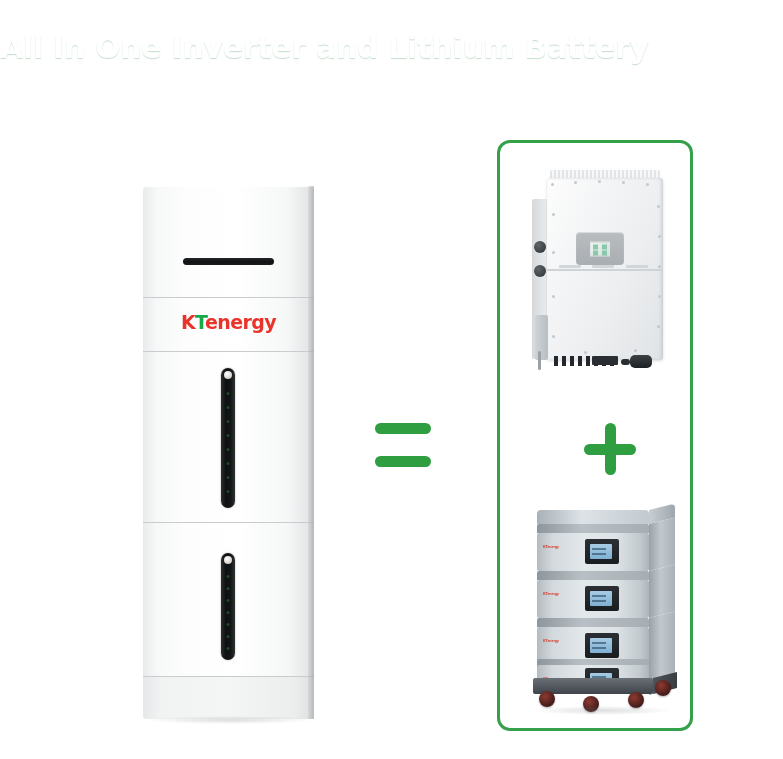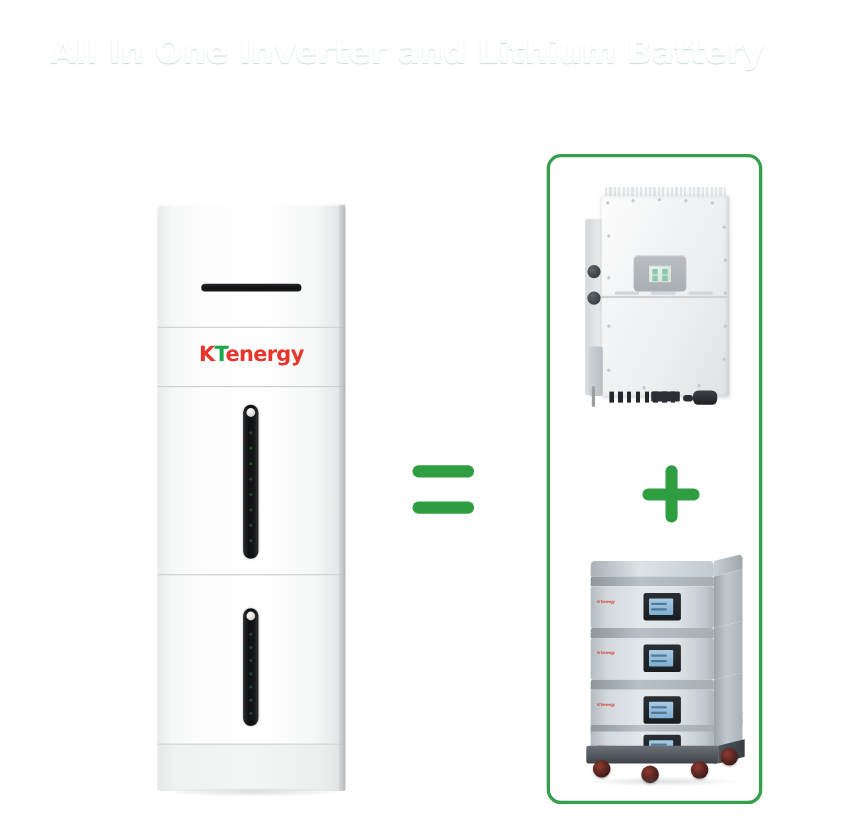--- a/index.html
+++ b/index.html
@@ -28,21 +28,21 @@
         #a9daб3 55%,
         #cfe9d5 72%,
         #eef7f0 88%,
         #ffffff 100%);
   }
   .banner-title {
     position: absolute;
     left: 0;
     top: 30px;
     width: 740px;
-    text-align: center;
+    text-align: left;
     color: #ffffff;
     font-family: "DejaVu Sans", sans-serif;
     font-size: 30px;
     font-weight: bold;
     letter-spacing: -0.3px;
     white-space: nowrap;
     text-shadow: 0 1px 1px rgba(90,160,110,0.35);
   }
 
   

